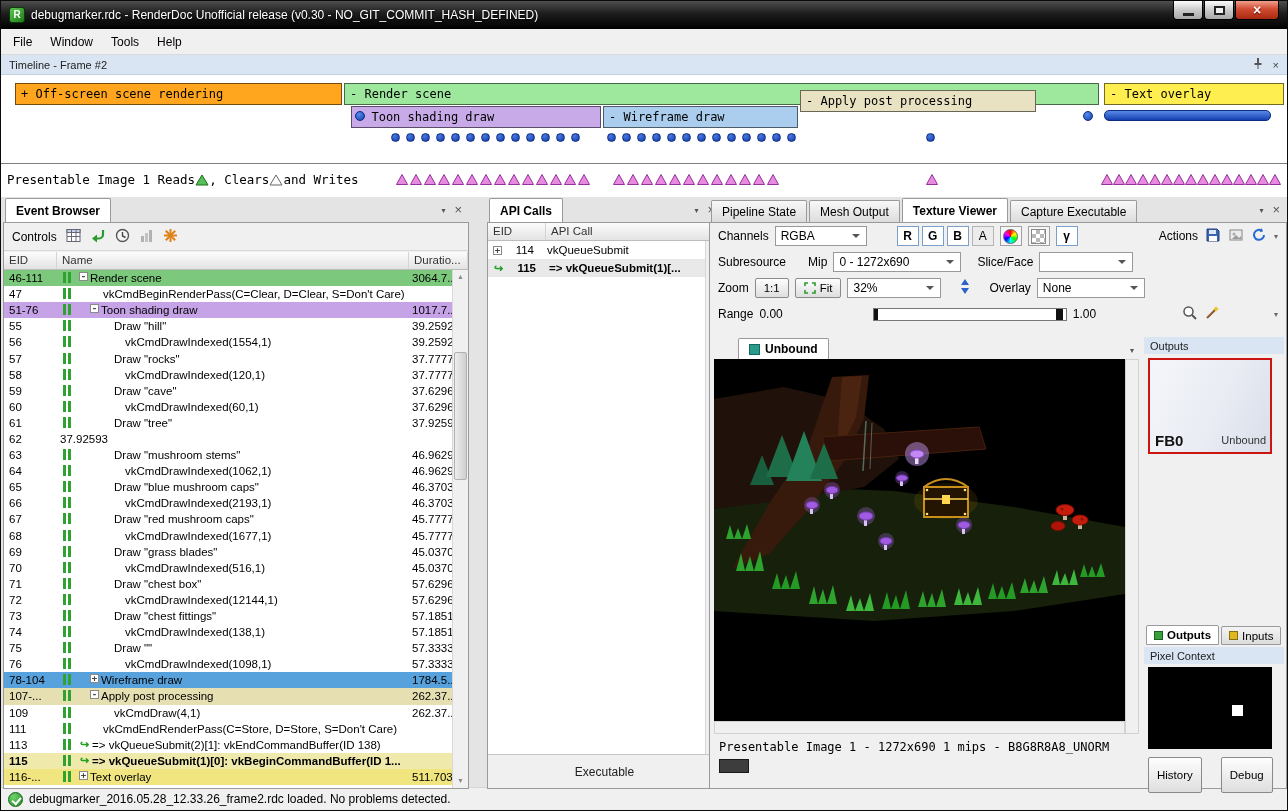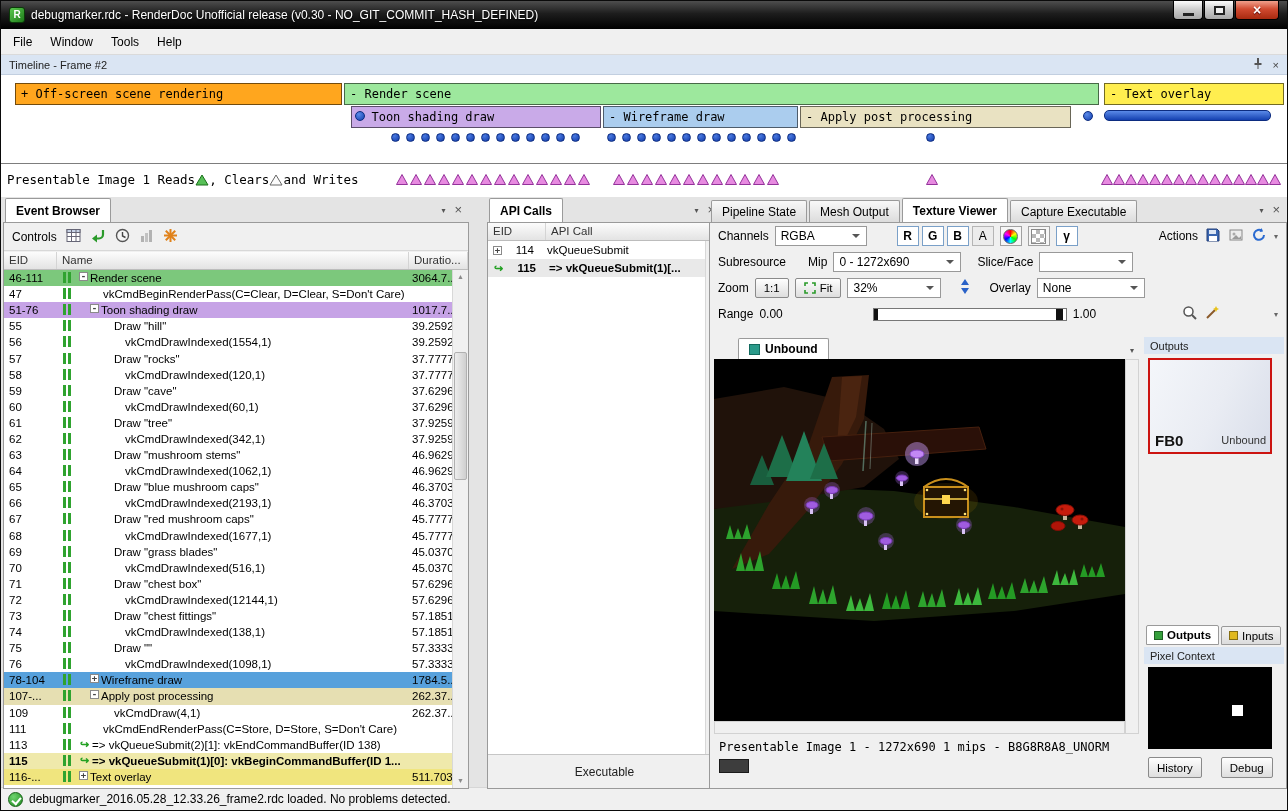--- a/index.html
+++ b/index.html
@@ -25,21 +25,21 @@
 .tl-title{position:absolute;top:54px;left:0;right:0;height:20px;background:#dae5f3;display:flex;align-items:center;padding:0 8px;font-size:11px;color:#222;border-bottom:1px solid #c2cfe0}
 .tl-title .spacer{flex:1}
 .tl-title .ticon{color:#444;margin-left:10px;font-size:11px}
 .tl-body{position:absolute;top:74px;left:0;right:0;height:122px;background:#fff;border-bottom:1px solid #909090}
 .tl-block{position:absolute;height:22px;display:flex;align-items:center;padding-left:5px;font-family:"DejaVu Sans Mono",monospace;font-size:12px;border:1px solid rgba(0,0,0,.55);white-space:nowrap;overflow:hidden}
 .b-off{left:14px;top:8px;width:327px}
 .b-scene{left:343px;top:8px;width:755px}
 .b-text{left:1103px;top:8px;width:180px}
 .b-toon{left:350px;top:31px;width:250px}
 .b-wire{left:602px;top:31px;width:195px}
-.b-post{left:799px;top:31px;width:271px}
+.b-post{left:799px;top:15px;width:236px}
 .tl-bigdot{position:absolute;width:10px;height:10px;border-radius:50%;background:radial-gradient(circle at 35% 30%,#5a8ae8,#1440b0);border:1px solid #0c2c80}
 .bd1{left:354px;top:36px}.bd2{left:1082px;top:36px}
 .tl-bluebar{position:absolute;left:1103px;top:35px;width:167px;height:11px;border-radius:5px;background:linear-gradient(#5a8ae8,#1440b0);border:1px solid #0c2c80}
 .dot-group{position:absolute;top:58px;display:flex;gap:6px;height:9px}
 .dg0{left:390px}.dg1{left:606px}.dg2{left:925px}
 .tl-drawdot{width:9px;height:9px;border-radius:50%;background:radial-gradient(circle at 35% 30%,#4a7ae0,#0f38a8);border:1px solid #0c2c80}
 .usage{position:absolute;left:0;right:0;top:88px;height:34px;border-top:1px solid #7d7d7d;background:#fff}
 .usage-text{position:absolute;left:6px;top:8px;font-family:"DejaVu Sans Mono",monospace;font-size:12.5px;display:flex;align-items:center;white-space:pre}
 .tri path{stroke-width:1}
 .tri-green path{fill:#57c057;stroke:#1a6e1a}
@@ -118,21 +118,21 @@
 .carr{margin-left:auto;width:0;height:0;border:4px solid transparent;border-top-color:#555;position:relative;top:2px;flex:none;padding-left:0;margin-right:1px}
 .w-rgba{width:92px}.w-mip{width:128px}.w-slice{width:94px}.w-zoom{width:94px}.w-ovl{width:108px}
 .chbtn{width:22px;height:20px;border:1px solid #7aa0c8;background:#fff;display:flex;align-items:center;justify-content:center;font-weight:bold;flex:none}
 .chbtn.off{border-color:#b5b5b5;background:#ececec;font-weight:normal}
 .chgroup{display:flex;gap:3px;margin-left:24px}
 .sqbtn{width:22px;height:20px;border:1px solid #a0a0a0;background:#f6f6f6;display:flex;align-items:center;justify-content:center;flex:none}
 .wheel{width:15px;height:15px;border-radius:50%;border:1px solid #666;background:conic-gradient(#f00,#ff0,#0f0,#0ff,#00f,#f0f,#f00)}
 .checker{width:15px;height:15px;border:1px solid #888;background:#fff;background-image:linear-gradient(45deg,#b8b8b8 25%,transparent 25% 75%,#b8b8b8 75%),linear-gradient(45deg,#b8b8b8 25%,transparent 25% 75%,#b8b8b8 75%);background-size:8px 8px;background-position:0 0,4px 4px}
 .actions{margin-left:auto;display:flex;align-items:center;gap:7px}
 .ovf{color:#666;font-size:8px}
-.btn{height:21px;padding:0 8px;border:1px solid #8a8a8a;border-radius:2px;background:linear-gradient(#fefefe,#dedede);display:flex;align-items:center;gap:4px;font-size:11.5px;white-space:nowrap}
+.btn{height:36px;padding:0 8px;border:1px solid #8a8a8a;border-radius:2px;background:linear-gradient(#fefefe,#dedede);display:flex;align-items:center;gap:4px;font-size:11.5px;white-space:nowrap}
 .btn.small{height:20px}
 .range-track{width:194px;height:13px;background:#fff;border:1px solid #777;position:relative;margin-left:84px;flex:none}
 .h-left{position:absolute;left:0;top:0;width:4px;height:11px;background:#111}
 .h-right{position:absolute;right:3px;top:0;width:7px;height:11px;background:#111}
 .riconml{margin-left:80px}
 .tv-prevtabs{position:absolute;left:4px;top:114px;width:424px;height:22px;display:flex;align-items:flex-end}
 .ptab{height:21px;background:#fff;border:1px solid #9a9a9a;border-bottom:none;border-radius:2px 2px 0 0;display:flex;align-items:center;gap:5px;padding:0 10px;font-weight:bold;margin-left:24px}
 .rd-chip{width:11px;height:11px;background:#2a9a8a;border:1px solid #136a5e;flex:none}
 .ptab-arrow{margin-left:auto;color:#555;font-size:8px;padding:0 4px 4px 0}
 .viewport{position:absolute;left:4px;top:136px;width:411px;height:362px;background:#000;overflow:hidden}
@@ -562,26 +562,20 @@
                 <span class="eb-bars"></span>
                 <span class="ind ind2"></span>
                 <span class="eb-ico"></span>
                 <span class="eb-text">Draw "tree"</span>
               </span>
               <span class="eb-dur">37.92593</span>
             </div>
 
             <div class="eb-row">
               <span class="eb-eid">62</span>
-              <span class="eb-name">
-                <span class="eb-bars"></span>
-                <span class="ind ind3"></span>
-                <span class="eb-ico"></span>
-                <span class="eb-text">vkCmdDrawIndexed(342,1)</span>
-              </span>
               <span class="eb-dur">37.92593</span>
             </div>
 
             <div class="eb-row">
               <span class="eb-eid">63</span>
               <span class="eb-name">
                 <span class="eb-bars"></span>
                 <span class="ind ind2"></span>
                 <span class="eb-ico"></span>
                 <span class="eb-text">Draw "mushroom stems"</span>

